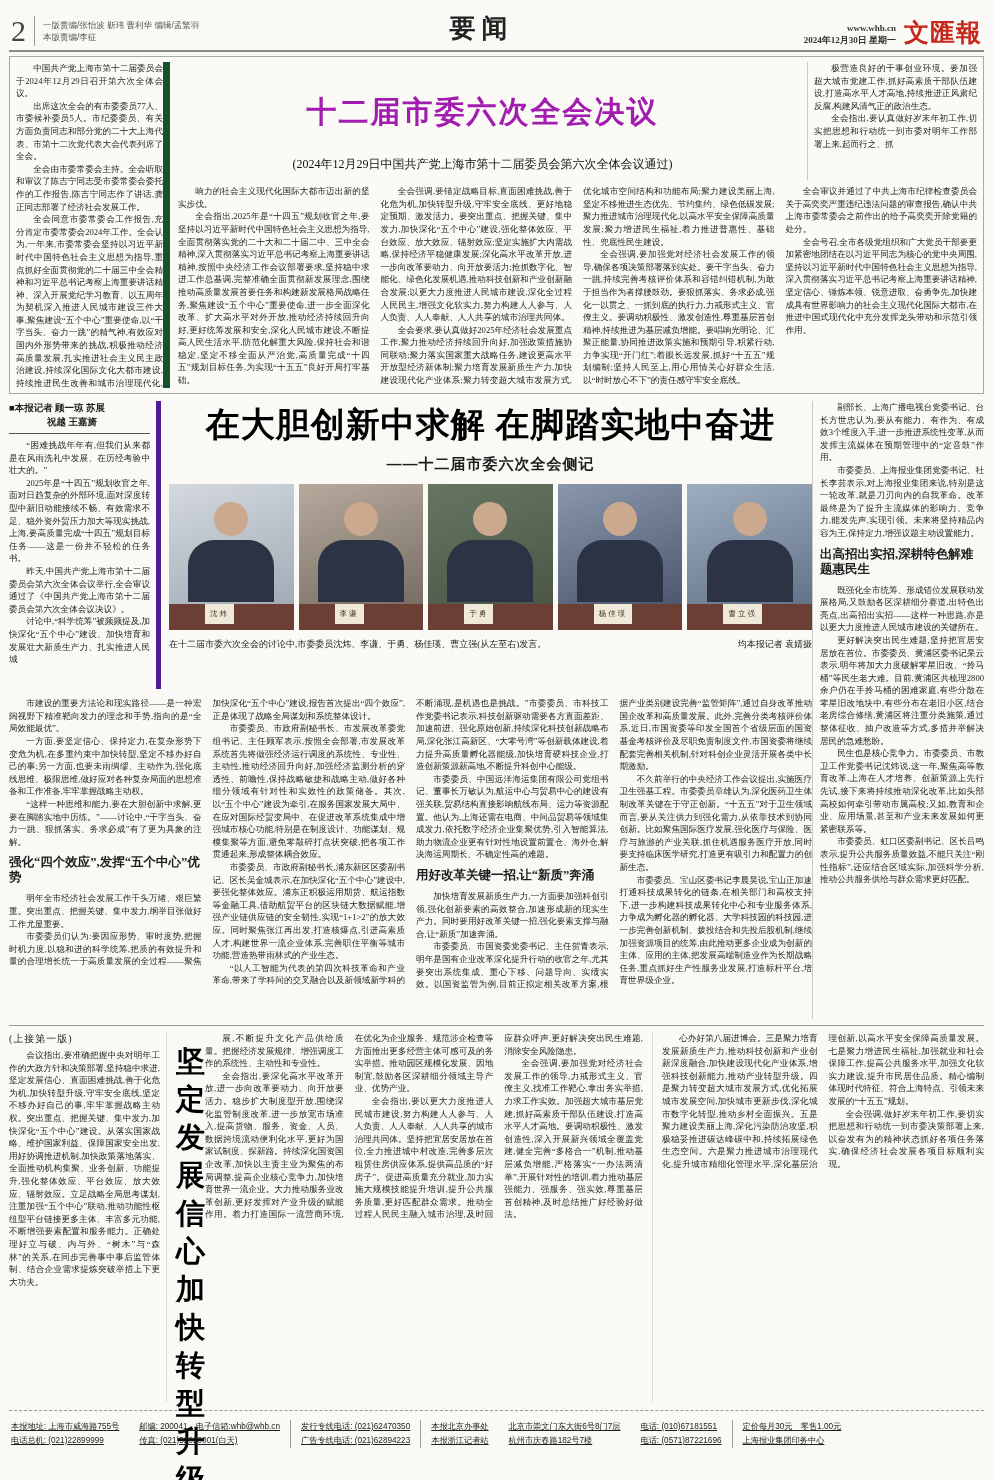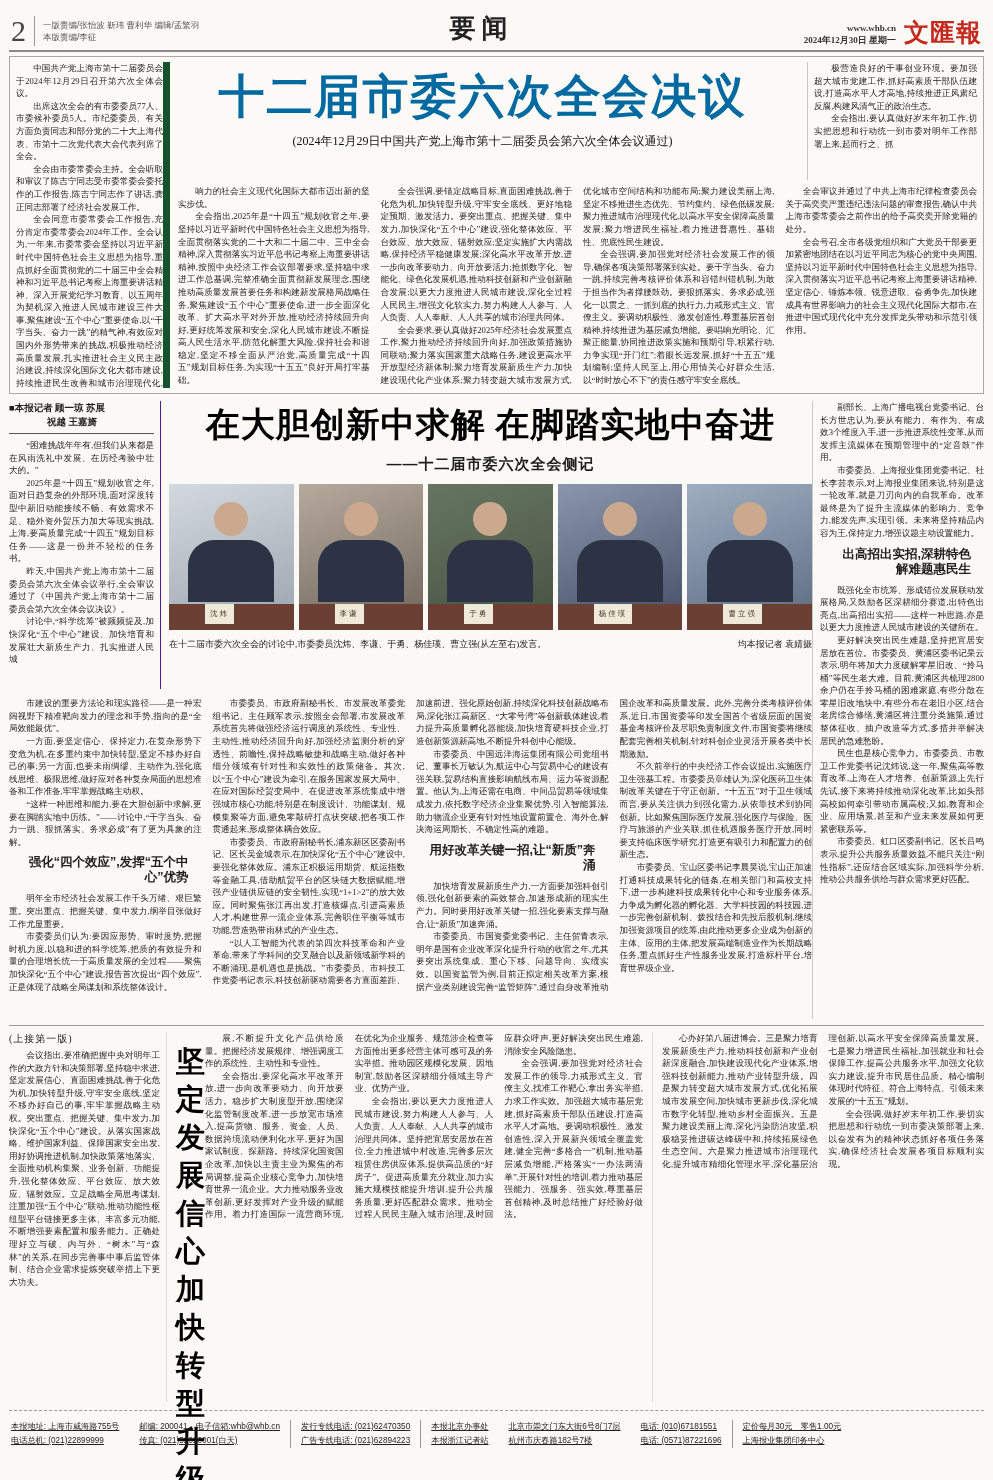--- a/index.html
+++ b/index.html
@@ -18,41 +18,41 @@
   .hdr-vline { width:1px; height:30px; background:#999; }
   .editors { font-size:8.5px; color:#555; line-height:12px; font-family:"Liberation Sans",sans-serif; }
   .hdr-center { font-size:26px; font-weight:bold; letter-spacing:6px; color:#222; transform:translateX(-20px); }
   .hdr-right { text-align:right; display:flex; align-items:flex-end; gap:8px; }
   .hdr-right .meta { font-size:9px; color:#333; line-height:12px; font-weight:bold; }
   .masthead { font-size:25px; font-weight:900; line-height:26px; letter-spacing:1px; font-family:"Liberation Serif",serif; }
   .hdr-rule { height:2px; background:#8a8a8a; margin:0 0 4px; }
 
   
   .btxt p { margin:0; font-size:8.6px; line-height:12.6px; text-align:justify; text-indent:2em; }
-  .btxt p.col-subhead { text-indent:0; text-align:right; font-weight:bold; font-size:12.5px; line-height:15px; margin:7px 13px;
-    font-family:Liberation Sans, sans-serif; }
+  .btxt p.col-subhead { text-indent:0; text-align:left; font-weight:bold; font-size:12.5px; line-height:15px; margin:7px 0;
+    font-family:Liberation Serif, serif; }
   .clip { overflow:hidden; }
 
   
   .sec1 { border:1px solid #a8a8a8; display:flex; height:338px; padding:5px 6px; background:#fbfaf6; }
   .s1-left { width:154px; border-right:7px solid #14532d; }
   .s1-main { flex:1; padding-left:8px; display:flex; flex-direction:column; }
   .s1-top { display:flex; height:120px; }
   .s1-headwrap { flex:1; padding-top:6px; }
-  .h1 { font-size:46px; font-weight:900; text-align:center; letter-spacing:2px; line-height:56px; margin:0;
-    font-family:"Liberation Sans","DejaVu Sans",sans-serif; color:#0369a1; }
+  .h1 { font-size:30px; font-weight:900; text-align:center; letter-spacing:2px; line-height:56px; margin:16px;
+    font-family:"Liberation Sans","DejaVu Sans",sans-serif; color:#a21caf; }
   .h1sub { font-size:12px; text-align:center; margin-top:9px; color:#111; }
   .s1-box { width:170px; border-left:1px solid #c9c9c9; padding-left:6px;margin-left:20px; }
   .s1-cols { column-count:4; column-gap:11px; height:206px; margin-top:5px; }
 
   
   .sec2 { display:flex; border-bottom:1px solid #999; padding:7px 0 6px; height:632px; }
   .s2-main { flex:1; display:flex; flex-direction:column; }
   .s2-top { display:flex; height:292px; }
-  .s2-left { width:152px; padding-right:6px; border-right:1px solid #4c1d95; }
+  .s2-left { width:152px; padding-right:6px; border-right:5px solid #4c1d95; }
   .byline { font-size:9.5px; font-weight:bold; line-height:14px; border-bottom:1px solid #555; padding-bottom:4px; margin-bottom:5px; }
   .byline .b2 { padding-left:38px; }
   .s2-center { flex:1; padding-left:8px; display:flex; flex-direction:column; }
   .h2 { font-size:34px; font-weight:900; text-align:center; margin:2px 0 0; letter-spacing:1px; line-height:44px; color:#000; }
   .h2sub { font-size:15px; font-weight:bold; text-align:center; margin:8px 0 10px; letter-spacing:1px;
     font-family:"Liberation Sans",sans-serif; }
   .photos { display:flex; gap:5px; height:146px; }
   .photo { flex:1; position:relative; overflow:hidden; }
   .photo::before { content:""; position:absolute; top:18px; left:50%; transform:translateX(-50%); width:34px; height:34px;
     border-radius:50%; background:#caa98e; }

